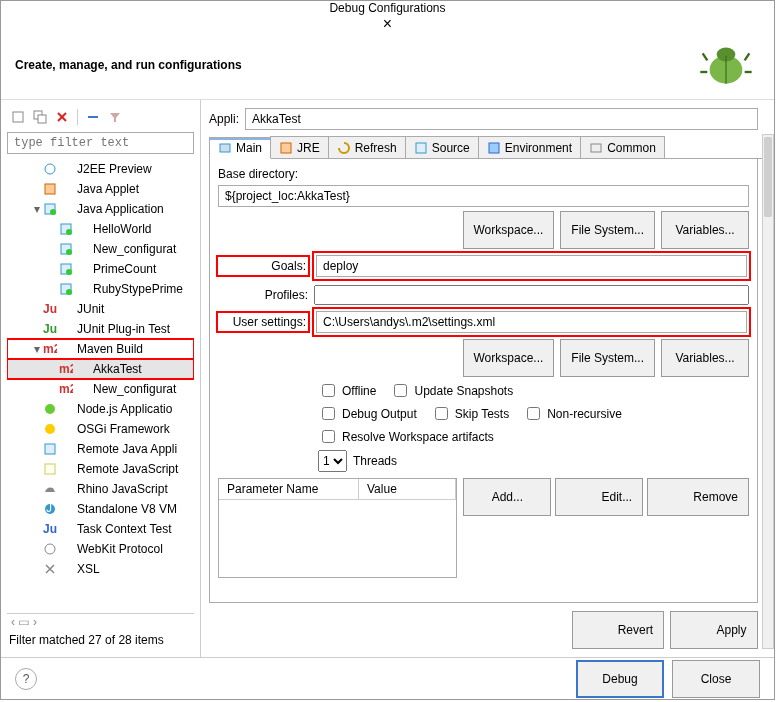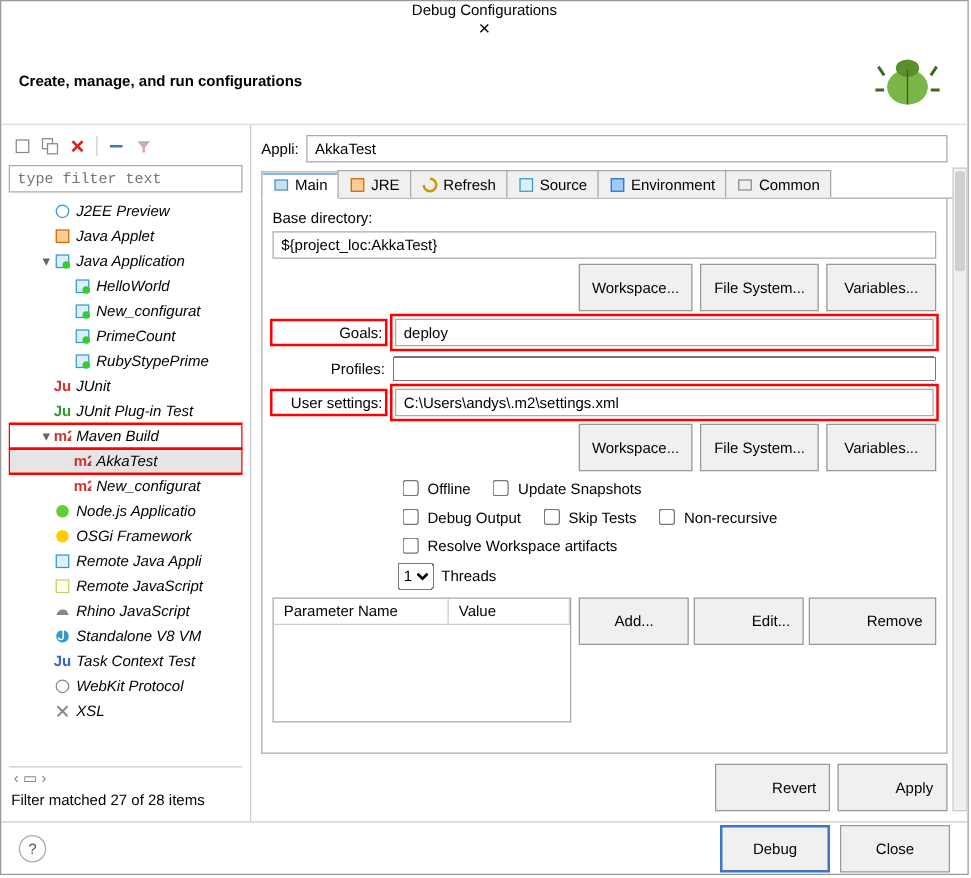--- a/index.html
+++ b/index.html
@@ -16,21 +16,21 @@
 .body { flex: 1; display: flex; min-height: 0; }
 .left { width: 200px; border-right: 1px solid #ccc; display: flex; flex-direction: column; padding: 6px; }
 .toolbar { display: flex; gap: 4px; padding: 2px 2px 6px 2px; align-items: center; }
 .toolbar .tb { width: 18px; height: 18px; display: flex; align-items: center; justify-content: center; cursor: pointer; }
 .toolbar .sep { width: 1px; height: 16px; background: #ccc; margin: 0 2px; }
 .filter { height: 22px; border: 1px solid #aaa; padding: 2px 6px; color: #888; font-family: Liberation Mono, monospace; }
 .tree { flex: 1; overflow: auto; margin-top: 4px; border-top: 1px solid transparent; }
 .tree-item { display: flex; align-items: center; height: 20px; padding-left: 4px; white-space: nowrap; cursor: pointer; }
 .tree-item .twisty { width: 12px; text-align: center; color: #666; }
 .tree-item .ti-icon { width: 14px; height: 14px; display:flex; align-items:center; justify-content:center; }
-.tree-item .ti-label { margin-left: 4px; font-style: italic; }
+.tree-item .ti-label { margin-left: 20px; }
 .tree-item.selected { background: #e5e5e5; }
 .tree-item.indent1 { padding-left: 24px; }
 .tree-item.indent2 { padding-left: 40px; }
 .highlight-red { outline: 2px solid #f00; outline-offset: -1px;}
 .left-scroll { height: 16px; border-top: 1px solid #ccc; display:flex; align-items:center; justify-content:flex-start; padding:0 4px; color:#888; }
 .filter-match { padding: 4px 2px; }
 .right { flex: 1; display: flex; flex-direction: column; padding: 8px 4px 8px 8px; overflow: hidden; position: relative;}
 .name-row { display: flex; align-items: center; gap: 6px; margin-bottom: 6px; padding-right: 12px;}
 .name-row input { flex: 1; height: 22px; border: 1px solid #aaa; padding: 2px 6px; }
 .tabs { display: flex; border-bottom: 1px solid #aaa; padding-right:12px;}

